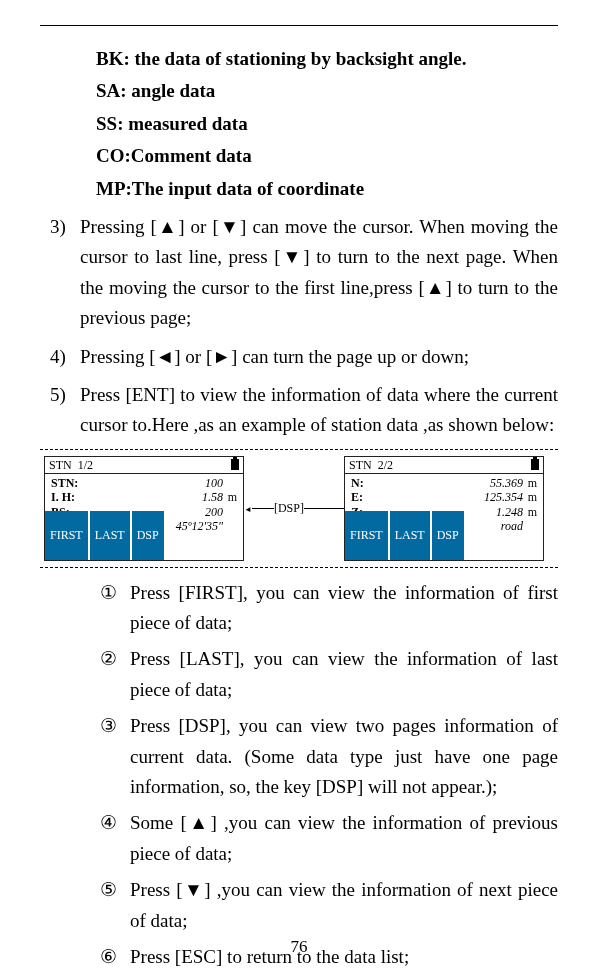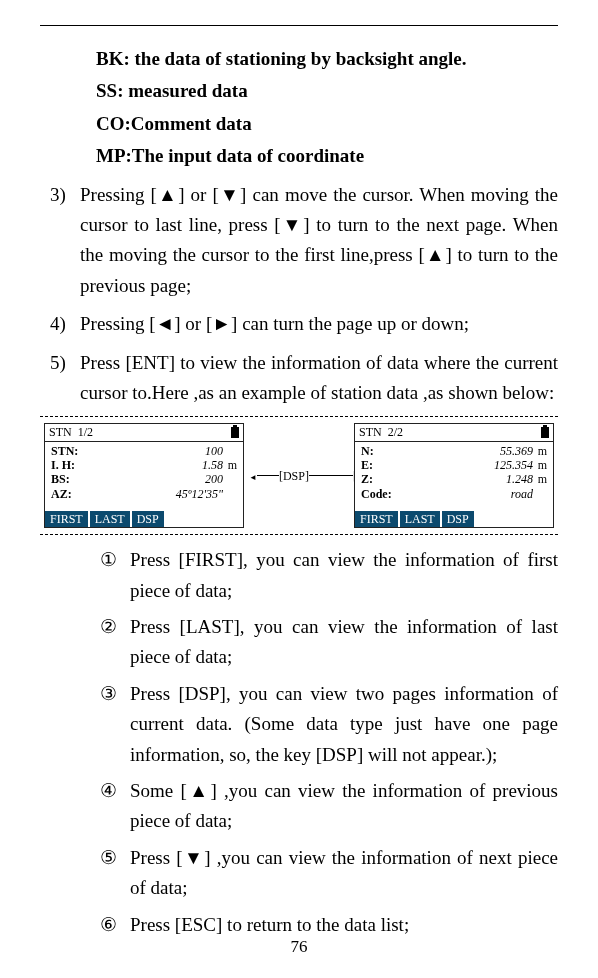--- a/index.html
+++ b/index.html
@@ -21,21 +21,21 @@
     .item-num { width: 30px; flex-shrink: 0; }
     .item-body { flex: 1; text-align: justify; }
     .diagram-wrap {
       border: 1px dashed #000;
       border-left: none;
       border-right: none;
       padding: 6px 4px;
       margin: 8px 0;
       display: flex;
       align-items: center;
-      justify-content: space-between;
+      justify-content: flex-start;
       font-size: 13px;
       line-height: 1.2;
     }
     .screen {
       border: 1px solid #222;
       width: 200px;
       height: 105px;
       position: relative;
       background: #fff;
     }
@@ -65,23 +65,23 @@
     .scr-row .lbl { width: 40px; font-weight: bold; }
     .scr-row .val { text-align: right; flex: 1; font-style: italic; }
     .scr-row .unit { width: 14px; text-align: right; }
     .scr-foot {
       position: absolute;
       bottom: 0; left: 0;
       display: flex;
       font-size: 12px;
     }
     .scr-foot span {
-      background: #0c4a6e;
+      background: #0369a1;
       color: #fff;
-      padding: 1px 5px;
+      padding: 17px 5px;
       margin-right: 2px;
     }
     .arrows {
       display: flex;
       flex-direction: row;
       align-items: center;
       font-size: 12px;
       width: 100px;
     }
     .arrow-row { display: flex; align-items: center; margin: 6px 0; white-space: nowrap; }
@@ -101,20 +101,21 @@
       font-size: 17px;
     }
   </style>
 </head>
 <body>
 
 <div class="top-border"></div>
 
 <div class="defs">
   <p>BK: the data of stationing by backsight angle.</p>
+  <p>SA: angle data</p>
   <p>SS: measured data</p>
   <p>CO:Comment data</p>
   <p>MP:The input data of coordinate</p>
 </div>
 
 <div class="item">
   <div class="item-num">3)</div>
   <div class="item-body">Pressing [▲] or [▼] can move the cursor. When moving the cursor to last line, press [▼] to turn to the next page. When the moving the cursor to the first line,press [▲] to turn to the previous page;</div>
 </div>
 <div class="item">

